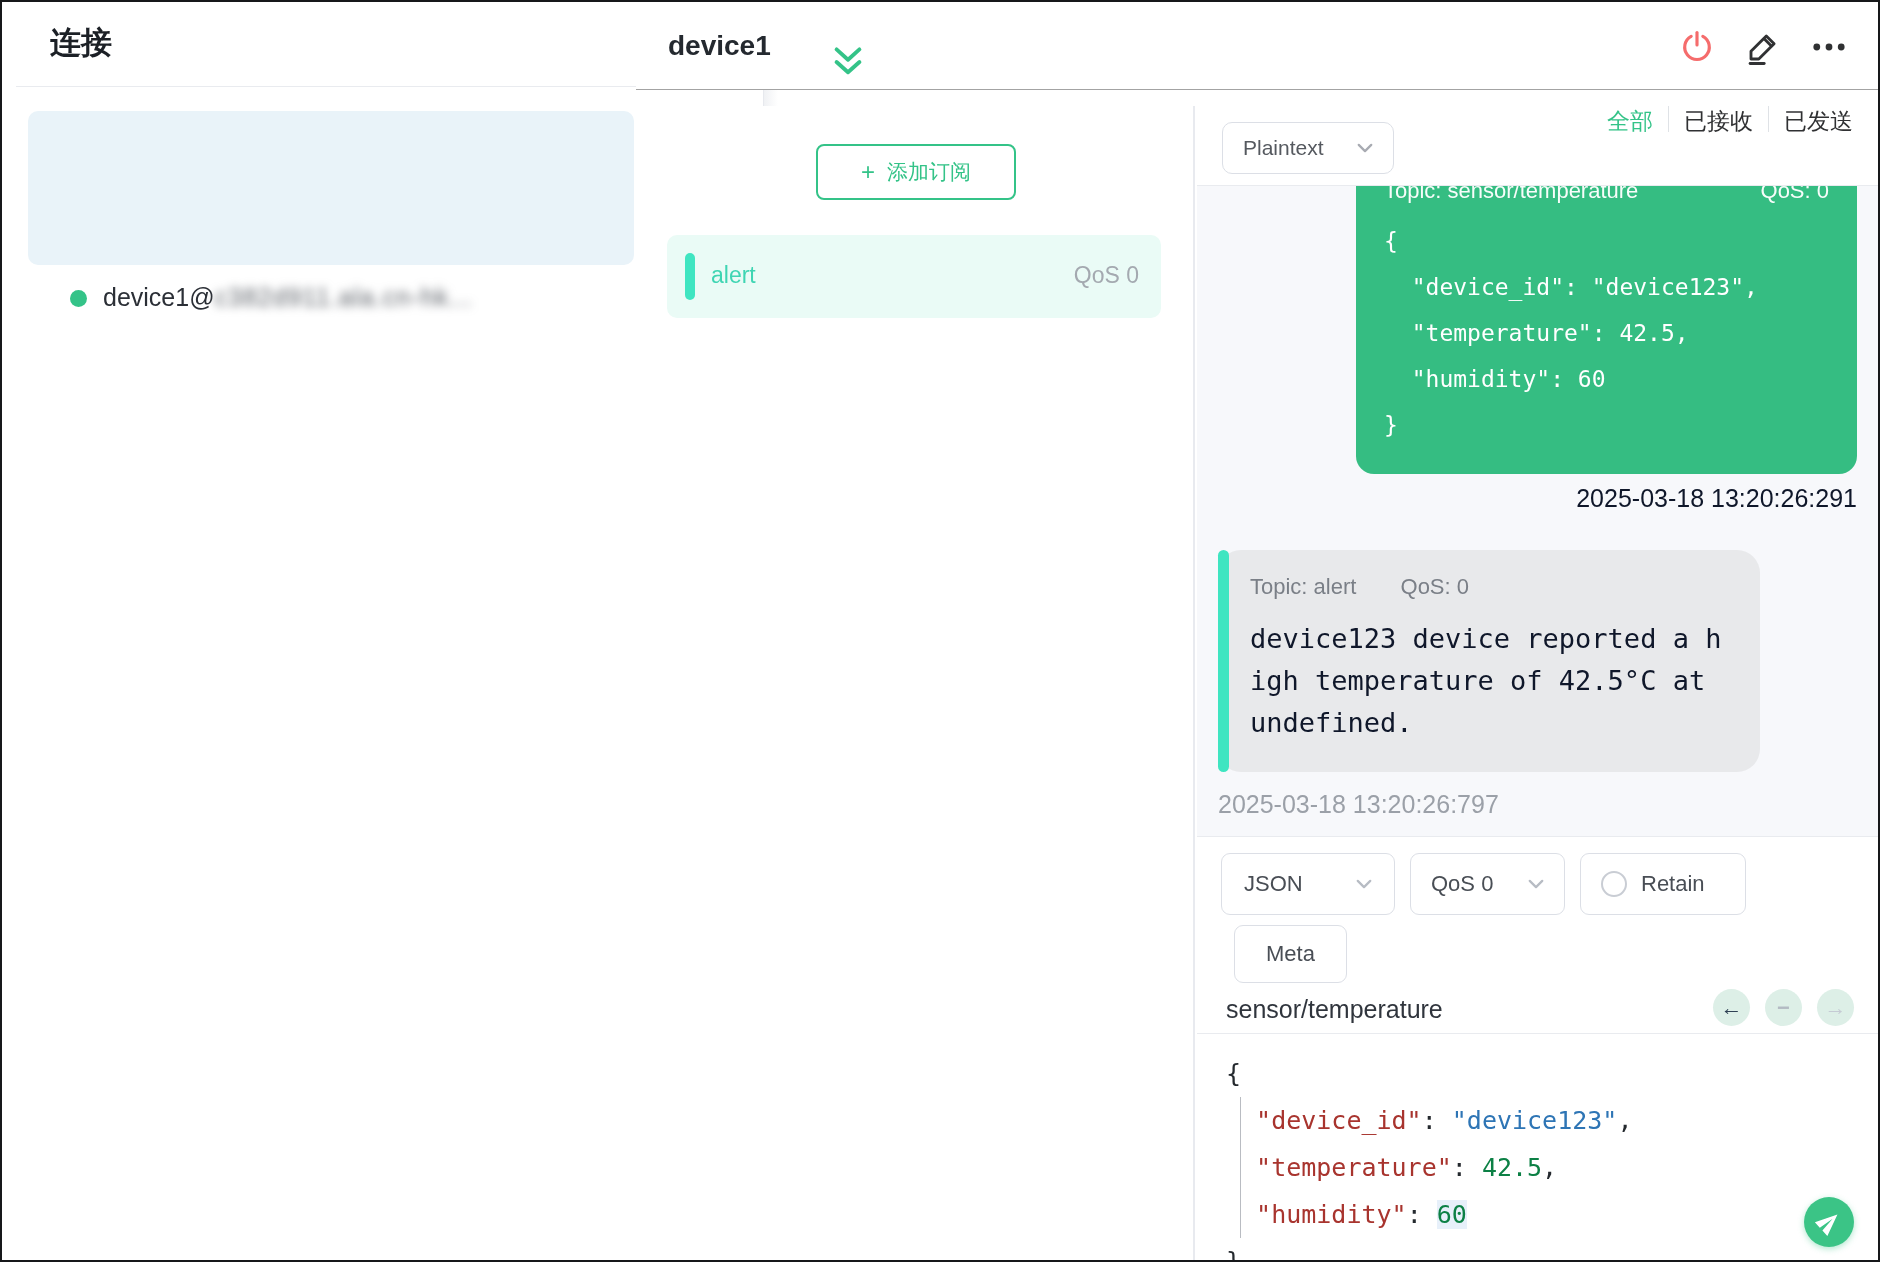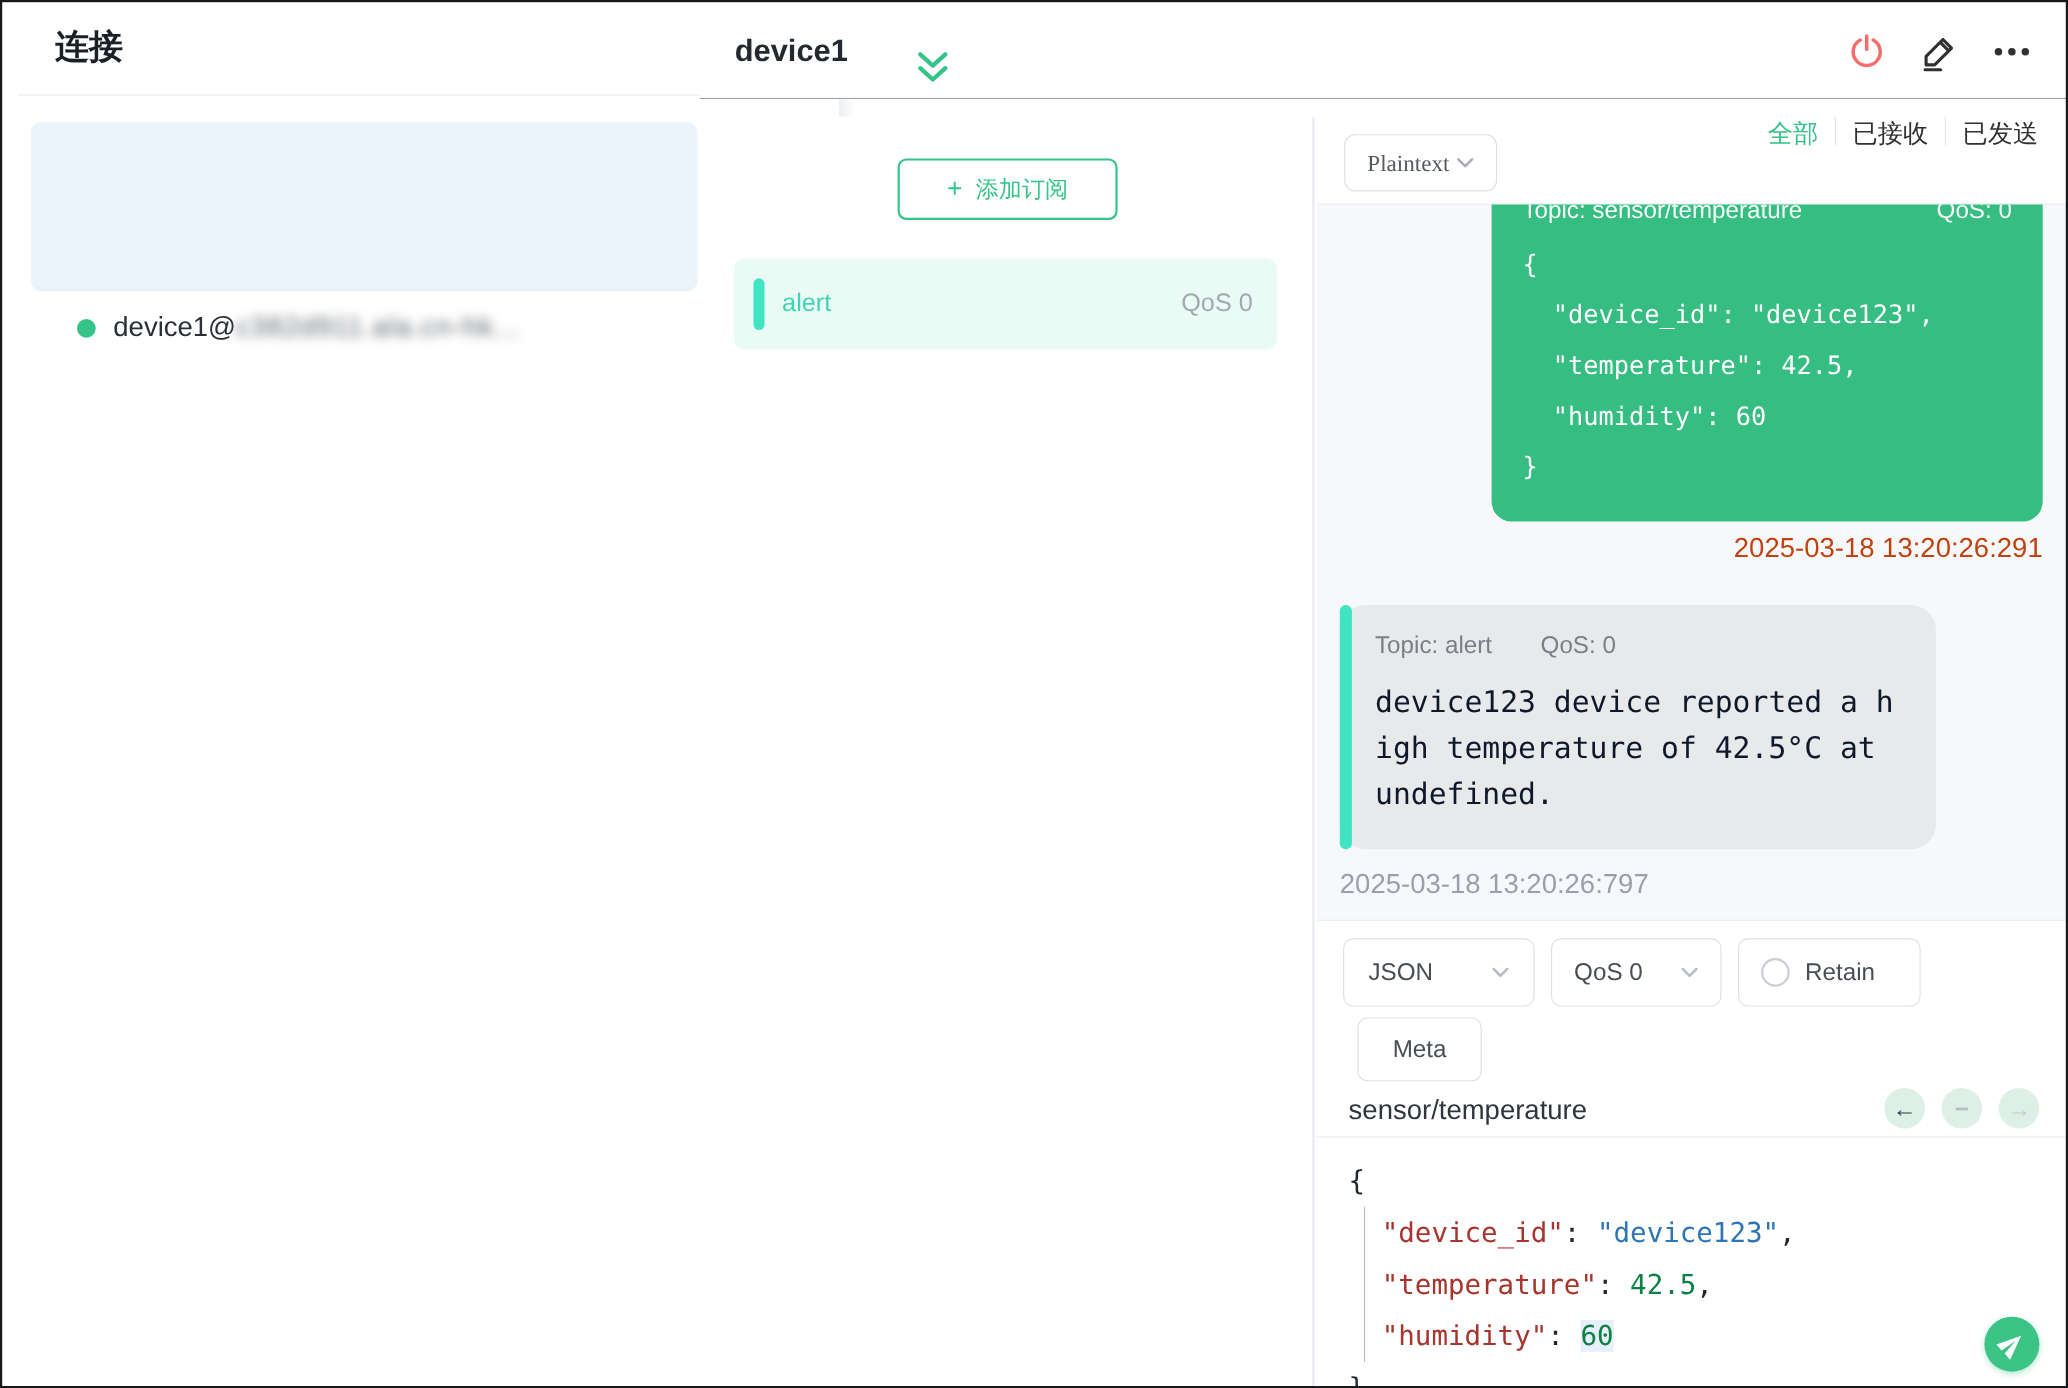--- a/index.html
+++ b/index.html
@@ -34,34 +34,34 @@
       display:flex; align-items:center; justify-content:center; gap:12px; cursor:pointer; font-family:inherit; }
   .add-sub-plus { font-size:24px; font-weight:400; line-height:1; }
   .sub-item { position:absolute; left:31px; top:129px; width:494px; height:83px; background:#eafbf6; border-radius:10px; cursor:pointer; }
   .sub-bar { position:absolute; left:18px; top:18px; width:10px; height:47px; border-radius:5px; background:#3fe5c1; }
   .sub-topic { position:absolute; left:44px; top:27px; font-size:23px; color:#3fd5b3; }
   .sub-qos { position:absolute; right:22px; top:27px; font-size:23px; color:#a4a9b0; }
 
   
   .msg-col { position:absolute; left:561px; top:106px; width:683px; height:1156px; background:#f7f8fb; }
   .msg-header { position:absolute; left:0; top:0; width:100%; height:80px; background:#fff; border-bottom:1px solid #e9ebef; }
-  .fmt-select { position:absolute; left:25px; top:16px; width:139px; height:52px; background:#fff; border:1px solid #dcdfe6;
-      border-radius:10px; display:flex; align-items:center; justify-content:space-between; padding:0 18px 0 20px; cursor:pointer;font-family:Liberation Serif, serif; }
+  .fmt-select { position:absolute; left:25px; top:16px; width:172px; height:52px; background:#fff; border:1px solid #dcdfe6;
+      border-radius:10px; display:flex; align-items:center; justify-content:space-between; padding:0 18px 0 20px; cursor:pointer; }
   .fmt-select .lbl { font-size:21px; color:#55595f; }
   .tabs { position:absolute; right:27px; top:0; height:80px; display:flex; align-items:flex-start; gap:15px; }
   .tab { font-size:23px; color:#303133; cursor:pointer; }
   .tab.active { color:#34c388; }
   .tab-sep { width:1px; height:26px; background:#dfe2e6; }
 
   .msg-area { position:absolute; left:0; top:80px; width:100%; height:650px; overflow:hidden; }
   .bubble-out { position:absolute; right:23px; top:-34px; width:501px; background:#35bd82; border-radius:18px;
       padding:26px 28px 26px 28px; color:#fff; }
   .bubble-out .meta-row { display:flex; justify-content:space-between; font-size:22px; color:rgba(255,255,255,.96); }
   .bubble-out pre { margin-top:14px; font-family:"DejaVu Sans Mono", monospace; font-size:23px; line-height:46px; color:#fff; white-space:pre; }
-  .ts-right { position:absolute; right:23px; top:298px; font-size:25px; color:#c2410c; }
+  .ts-right { position:absolute; right:23px; top:298px; font-size:25px; color:#0f172a; }
   .bubble-in { position:absolute; left:21px; top:364px; width:542px; background:#e8e9eb; border-radius:23px; padding:24px 28px 28px 32px; }
   .bubble-in .accent { position:absolute; left:0; top:0; width:11px; height:100%; border-radius:8px; background:#3fe5c1; }
   .bubble-in .meta-row { font-size:22px; color:#7a7f87; }
   .bubble-in .meta-row .qos { margin-left:38px; }
   .bubble-in .payload { margin-top:18px; font-family:"DejaVu Sans Mono", monospace; font-size:27px; line-height:42px; color:#0f172a; word-break:break-all; }
   .ts-left { position:absolute; left:21px; top:604px; font-size:25px; color:#9ba0a8; }
 
   
   .publish { position:absolute; left:0; top:730px; width:100%; height:426px; background:#fff; border-top:1px solid #e9ebef; }
   .ctrl { background:#fff; border:1px solid #dcdfe6; border-radius:9px; display:flex; align-items:center; cursor:pointer; }

